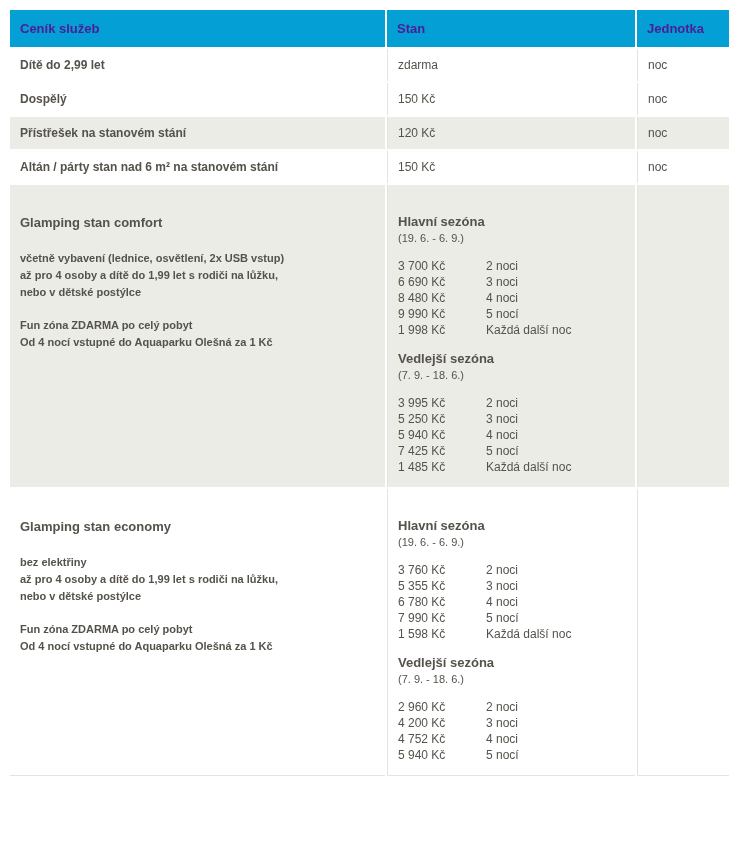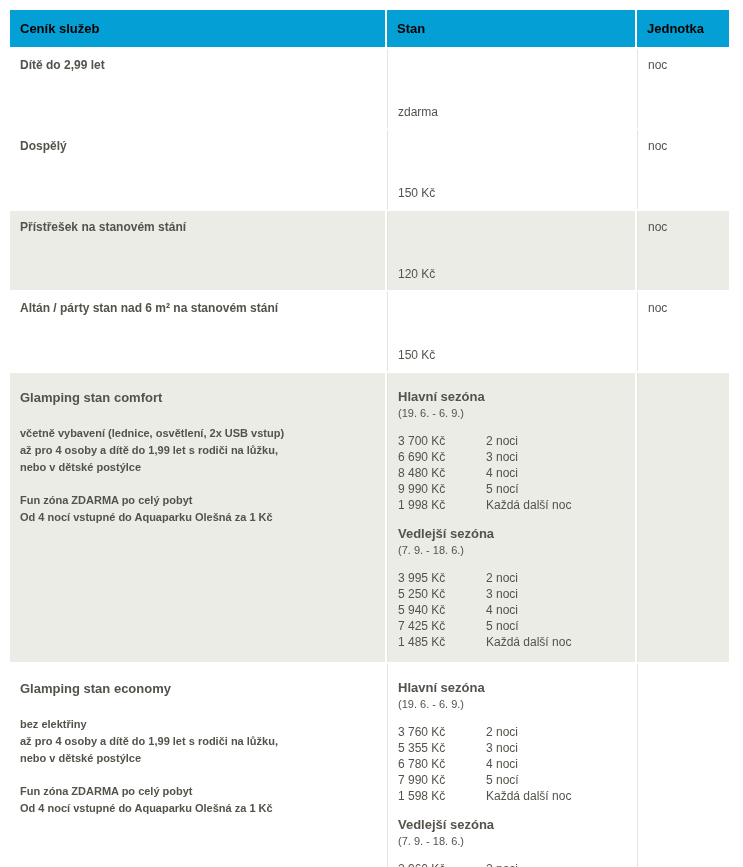--- a/index.html
+++ b/index.html
@@ -41,40 +41,40 @@
     margin-top:2px;
   }
   table{
     border-collapse:separate;
     border-spacing:2px;
     width:723px;
     table-layout:fixed;
   }
   th{
     background:var(--accent);
-    color:#000000;
+    color:#4c1d95;
     text-align:left;
     font-size:13px;
     font-weight:bold;
     padding:11px 10px;
   }
   td{
     vertical-align:top;
     padding:8px 10px;
     line-height:16px;
     background:#fff;
   }
   td + td{border-left:1px solid var(--line);}
   tr.gray td{background:var(--row-alt);}
   tbody tr:last-child td{border-bottom:1px solid var(--line);}
   .service{font-weight:bold;}
-  .price-line{line-height:16px;margin-top:47px;}
+  .price-line{line-height:16px;}
   .unit-cell{}
   
-  td.glamp{padding:16px 10px 12px 10px;}
+  td.glamp{padding:29px 10px 12px 10px;}
   .g-name{font-weight:bold;font-size:13px;margin:1px 0 19px 0;}
   .g-line{font-weight:bold;font-size:11px;line-height:17px;}
   .g-block.extras{margin-top:16px;}
   .season + .season{margin-top:13px;}
   .season-title{font-weight:bold;font-size:13px;line-height:15px;}
   .season-dates{font-size:11px;margin-top:3px;line-height:13px;}
   .price-list{margin-top:13px;}
   .price-row{display:flex;line-height:16px;font-size:12px;}
   .price-row .amount{width:88px;flex:0 0 88px;}
   .price-row .duration{}

